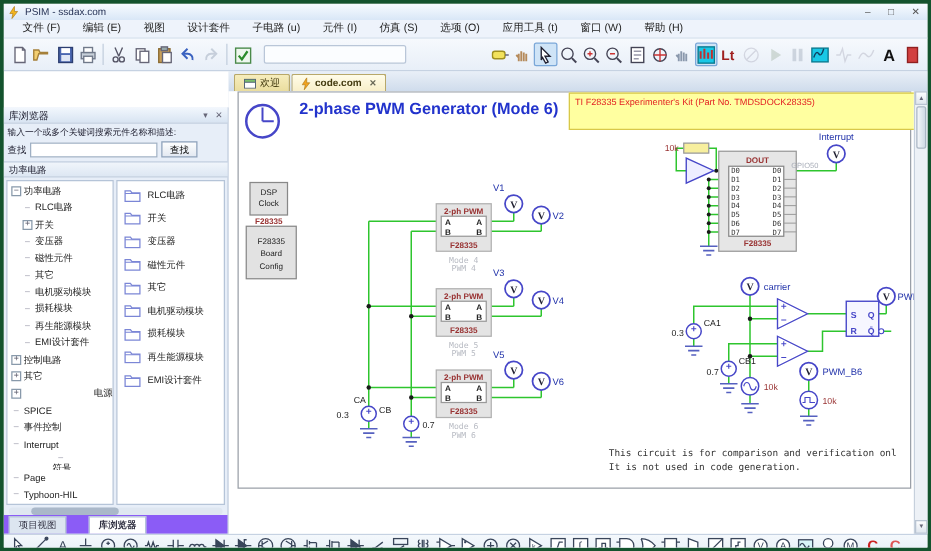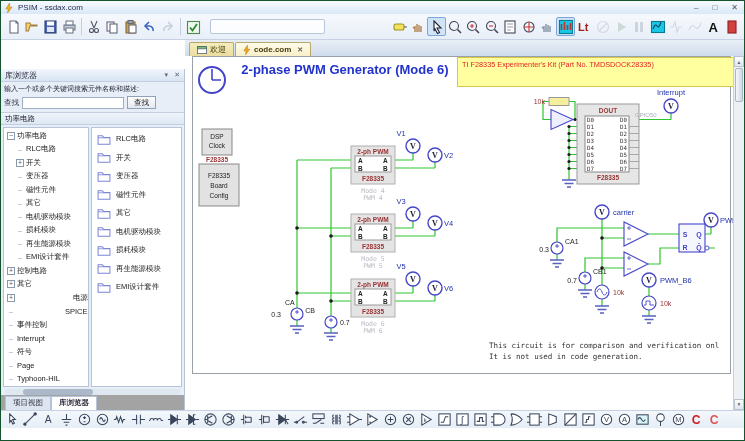--- a/index.html
+++ b/index.html
@@ -1,19 +1,19 @@
 <!DOCTYPE html>
 <html><head>
 <meta charset="utf-8">
 <style>
   * { margin:0; padding:0; box-sizing:border-box; }
   html,body { background:#9aa5b0; }
   body { font-family:"Liberation Sans", sans-serif; }
   .app { position:relative; width:745px; height:441px; background:#fff; overflow:hidden;
-         border:1px solid #14532d; display:flex; flex-direction:column; }
+         border:3px solid #14532d; display:flex; flex-direction:column; }
 
   
   .titlebar { height:13px; background:linear-gradient(#f7fbff,#d9e7f7); display:flex; align-items:center;
               padding:0 4px; font-size:8px; color:#1d2a4e; flex:0 0 auto; }
   .app-icon { width:9px; height:10px; margin-right:4px; display:inline-flex; }
   .title-text { flex:1; }
   .win-btns { display:flex; gap:14px; padding-right:2px; color:#555; font-size:8px; }
   .wbtn { cursor:default; line-height:10px; }
 
   
@@ -52,21 +52,21 @@
   .trow { display:flex; align-items:center; height:13.5px; font-size:7.5px; color:#222; white-space:nowrap; overflow:hidden; }
   .exp { width:8px; height:8px; flex:0 0 8px; margin-right:2px; display:flex; align-items:center; justify-content:center;
          font-size:7px; color:#556; }
   .exp.box { border:1px solid #8899aa; background:#fff; line-height:6px; }
   .exp.dash { color:#99a; }
   .sb-folders { flex:1; background:#fff; border:1px solid #b5c4d8; overflow:hidden; padding-top:2px; position:relative; }
   .frow { display:flex; align-items:center; height:18.5px; font-size:7.5px; color:#222; padding-left:5px; gap:5px; white-space:nowrap; }
   .frow svg { width:14px; height:11px; flex:0 0 14px; }
   .sb-hscroll { height:6px; margin:0 4px; background:#dfe7f1; border-radius:3px; position:relative; }
   .sb-hscroll .thumb { position:absolute; left:18px; width:70px; height:6px; background:#aab8c9; border-radius:3px; }
-  .sb-tabs { height:15px; display:flex; align-items:flex-end; padding-left:4px; gap:0; background:#a3a3a3; }
+  .sb-tabs { height:15px; display:flex; align-items:flex-end; padding-left:4px; gap:18px; background:#8b5cf6; }
   .sbtab { font-size:7.5px; color:#334; padding:1px 7px 2px 7px; border:1px solid #b5c4d8; border-bottom:none; background:#dce5f0; }
   .sbtab.active { background:#fff; font-weight:bold; }
 
   
   .main { width:559px; display:flex; flex-direction:column; background:#cfdcec; }
   .tabstrip { height:16px; display:flex; align-items:flex-end; padding-left:4px; gap:1px;
               background:linear-gradient(#e9eff7,#cfdcec); }
   .dtab { height:14px; display:flex; align-items:center; gap:3px; font-size:8px; color:#443b10;
           padding:0 7px; border:1px solid #b8a86a; border-bottom:none; border-radius:2px 2px 0 0;
           background:linear-gradient(#f6edbd,#eadd9e); }
@@ -123,20 +123,33 @@
         </svg>
     </span>
     <span class="title-text">PSIM - ssdax.com</span>
     <span class="win-btns">
       <span class="wbtn">–</span>
       <span class="wbtn">□</span>
       <span class="wbtn">✕</span>
     </span>
   </div>
 
+  <div class="menubar" id="menubar">
+      <div class="mitem">文件 (F)</div>
+      <div class="mitem">编辑 (E)</div>
+      <div class="mitem">视图</div>
+      <div class="mitem">设计套件</div>
+      <div class="mitem">子电路 (u)</div>
+      <div class="mitem">元件 (I)</div>
+      <div class="mitem">仿真 (S)</div>
+      <div class="mitem">选项 (O)</div>
+      <div class="mitem">应用工具 (t)</div>
+      <div class="mitem">窗口 (W)</div>
+      <div class="mitem">帮助 (H)</div>
+    </div>
 
   <div class="toolbar" id="toolbar">
       <div class="tbi">
         <svg viewBox="0 0 16 16">
           <g stroke="#667" stroke-width="1.1" fill="none">
             <path d="M5 2h6l2 2v10H5z" fill="#fff"></path>
             <path d="M11 2v2h2"></path>
           </g>
         </svg>
       </div>
@@ -428,33 +441,33 @@
               <span>控制电路</span>
             </div>
             <div class="trow" style="padding-left: 3px;">
               <span class="exp box">+</span>
               <span>其它</span>
             </div>
             <div class="trow" style="padding-left: 3px; justify-content: space-between;">
               <span class="exp box">+</span>
               <span>电源</span>
             </div>
-            <div class="trow" style="padding-left: 3px; gap: 48px;">
+            <div class="trow" style="padding-left: 3px;">
               <span class="exp dash">–</span>
               <span>SPICE</span>
             </div>
             <div class="trow" style="padding-left: 3px;">
               <span class="exp dash">–</span>
               <span>事件控制</span>
             </div>
             <div class="trow" style="padding-left: 3px;">
               <span class="exp dash">–</span>
               <span>Interrupt</span>
             </div>
-            <div class="trow" style="padding-left: 3px;">
+            <div class="trow" style="padding-left: 3px; flex-direction: column;">
               <span class="exp dash">–</span>
               <span>符号</span>
             </div>
             <div class="trow" style="padding-left: 3px;">
               <span class="exp dash">–</span>
               <span>Page</span>
             </div>
             <div class="trow" style="padding-left: 3px;">
               <span class="exp dash">–</span>
               <span>Typhoon-HIL</span>

